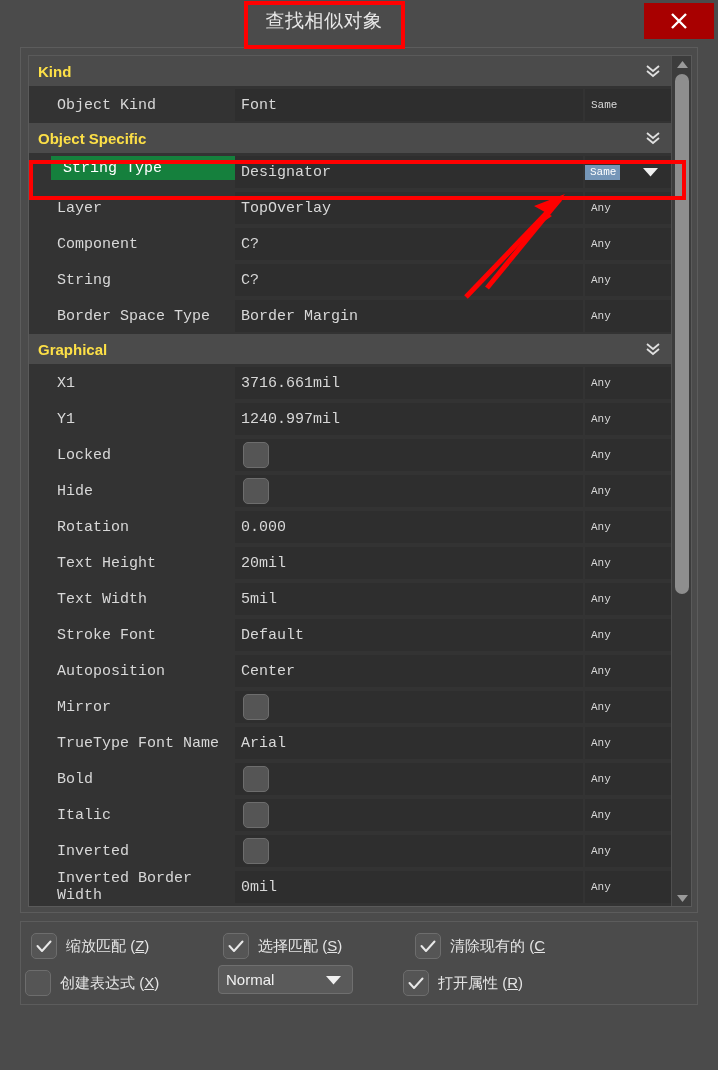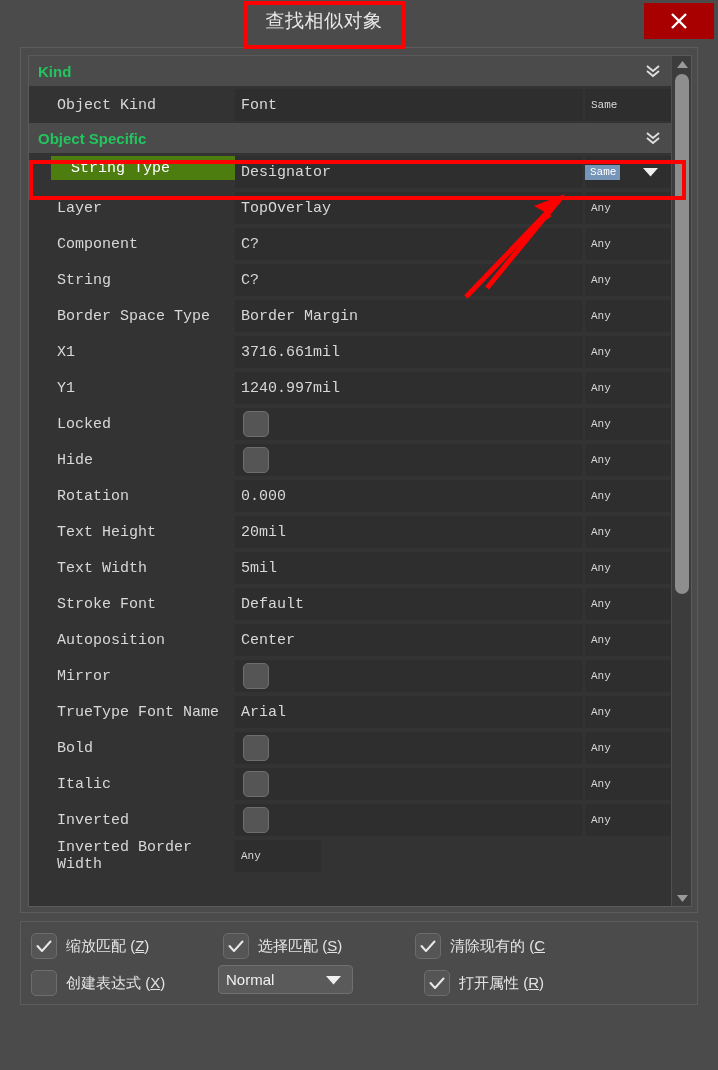--- a/index.html
+++ b/index.html
@@ -89,21 +89,21 @@
   .section-row {
     position: relative;
     height: 31px;
     background: #4b4b4b;
     display: flex;
     align-items: center;
     border-bottom: 1px solid #333333;
   }
   .section-row .sec-label {
     padding-left: 9px;
-    color: #22c55e;
+    color: #fde047;
     font-size: 15px;
     font-weight: bold;
   }
   .chev {
     position: absolute;
     right: 10px;
     top: 50%;
     transform: translateY(-50%);
     width: 16px; height: 14px;
   }
@@ -120,26 +120,26 @@
     width: 206px;
     flex: 0 0 206px;
     display: flex;
     align-items: center;
     padding-left: 28px;
     color: #d8d8d8;
     font-size: 15px;
     background: #333333;
   }
   .cell-name.sel {
-    background: #4d7c0f;
+    background: #15803d;
     color: #ffffff;
     margin: 2px 0 10px 22px;
     width: 184px;
     flex: 0 0 184px;
-    padding-left: 20px;
+    padding-left: 12px;
   }
   .cell-value {
     flex: 1 1 auto;
     display: flex;
     align-items: center;
     padding-left: 6px;
     color: #d8d8d8;
     font-size: 15px;
     background: #2e2e2e;
     margin: 2px 0;
@@ -342,20 +342,26 @@
           <div class="data-row">
             <div class="cell-name">String</div>
             <div class="cell-value">C?</div>
             <div class="cell-match">Any</div>
           </div>
           <div class="data-row">
             <div class="cell-name">Border Space Type</div>
             <div class="cell-value">Border Margin</div>
             <div class="cell-match">Any</div>
           </div>
+          <div class="section-row">
+            <span class="sec-label">Graphical</span>
+            <svg viewBox="0 0 16 14" class="chev">
+              <path d="M2 2 L8 7 L14 2 M2 7 L8 12 L14 7" stroke="#e0e0e0" stroke-width="1.8" fill="none"></path>
+            </svg>
+          </div>
           <div class="data-row">
             <div class="cell-name">X1</div>
             <div class="cell-value">3716.661mil</div>
             <div class="cell-match">Any</div>
           </div>
           <div class="data-row">
             <div class="cell-name">Y1</div>
             <div class="cell-value">1240.997mil</div>
             <div class="cell-match">Any</div>
           </div>
@@ -426,20 +432,21 @@
           </div>
           <div class="data-row">
             <div class="cell-name">Inverted</div>
             <div class="cell-value">
               <div class="chk"></div>
             </div>
             <div class="cell-match">Any</div>
           </div>
           <div class="data-row">
             <div class="cell-name">Inverted Border Width</div>
+            <div class="cell-value">0mil</div>
             <div class="cell-match">Any</div>
           </div>
         </div>
       <div class="vscroll">
         <div class="sb-arrow up">
           <svg width="13" height="9" viewBox="0 0 13 9">
             <path d="M6.5 1 L12 8 L1 8 Z" fill="#9a9a9a"></path>
           </svg>
         </div>
         <div class="sb-thumb"></div>
@@ -474,26 +481,26 @@
 
     <div class="opt" style="left:394px; top:11px;">
       <span class="opt-box">
         <svg width="16" height="13" viewBox="0 0 16 13">
           <path d="M1.5 6 L6 11 L14.5 1.5" stroke="#e8e8e8" stroke-width="2" fill="none" stroke-linecap="round" stroke-linejoin="round"></path>
         </svg>
       </span>
       <span><span>清除现有的 (</span><span class="ak">C</span><span></span></span>
     </div>
 
-    <div class="opt" style="left:10px; top:48px;">
+    <div class="opt" style="left:4px; top:48px;">
       <span class="opt-box"></span>
       <span><span>创建表达式 (</span><span class="ak">X</span><span>)</span></span>
     </div>
 
-    <div class="opt" style="left:403px; top:48px;">
+    <div class="opt" style="left:382px; top:48px;">
       <span class="opt-box">
         <svg width="16" height="13" viewBox="0 0 16 13">
           <path d="M1.5 6 L6 11 L14.5 1.5" stroke="#e8e8e8" stroke-width="2" fill="none" stroke-linecap="round" stroke-linejoin="round"></path>
         </svg>
       </span>
       <span><span>打开属性 (</span><span class="ak">R</span><span>)</span></span>
     </div>
   </div>
 
   <div class="combo">

